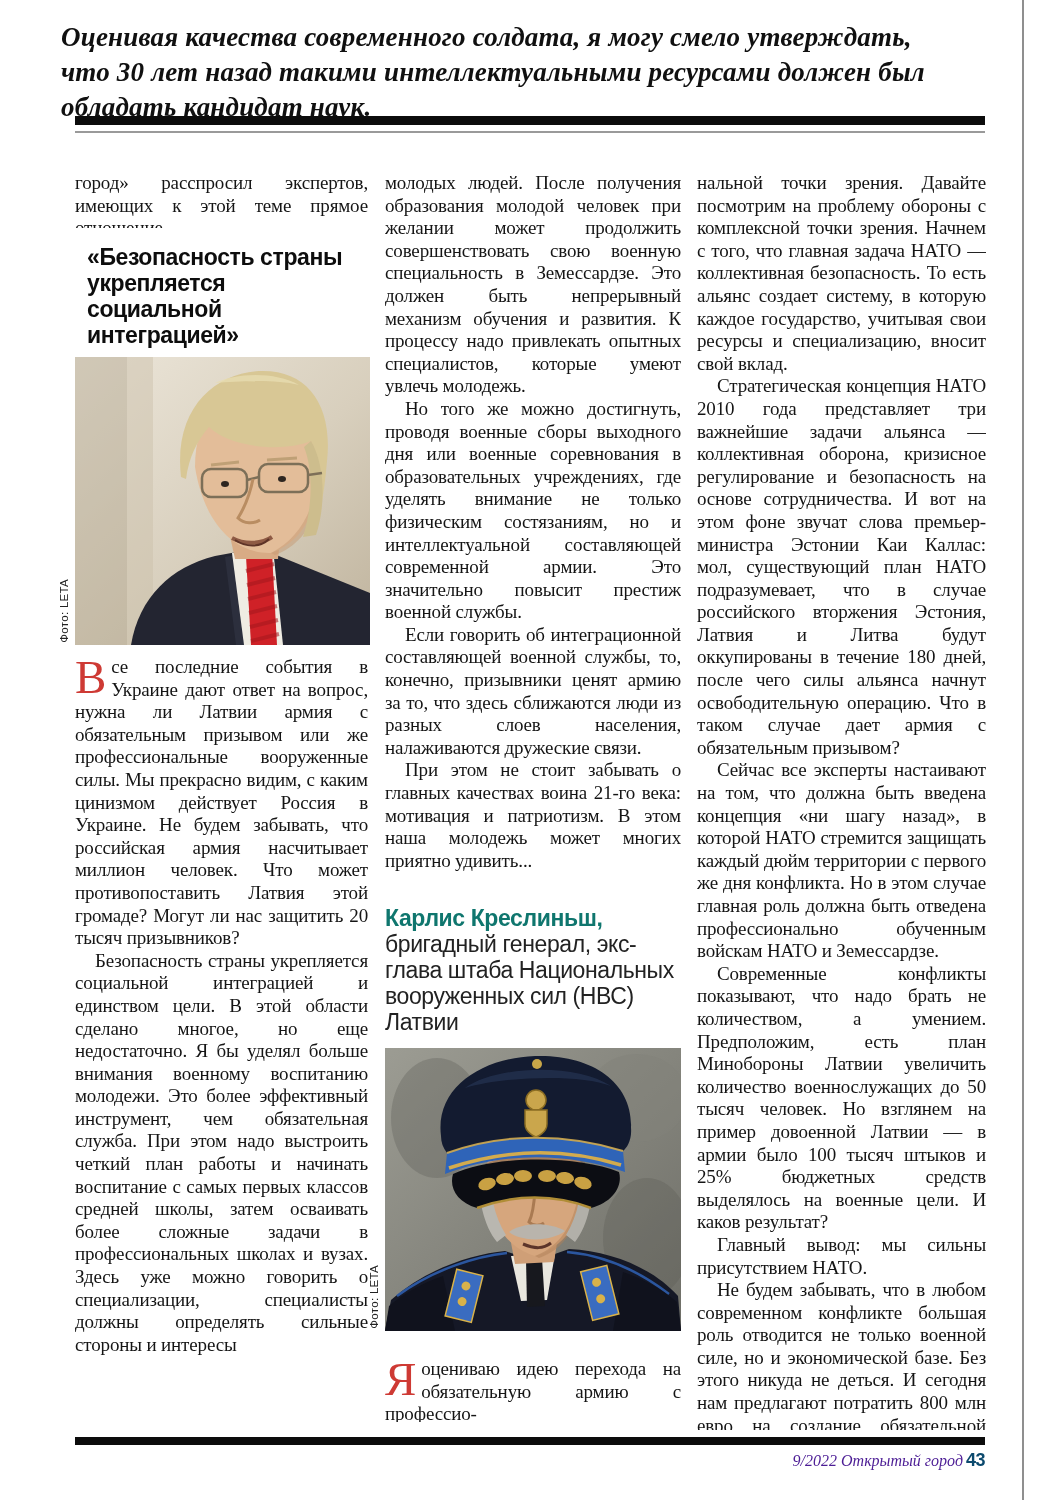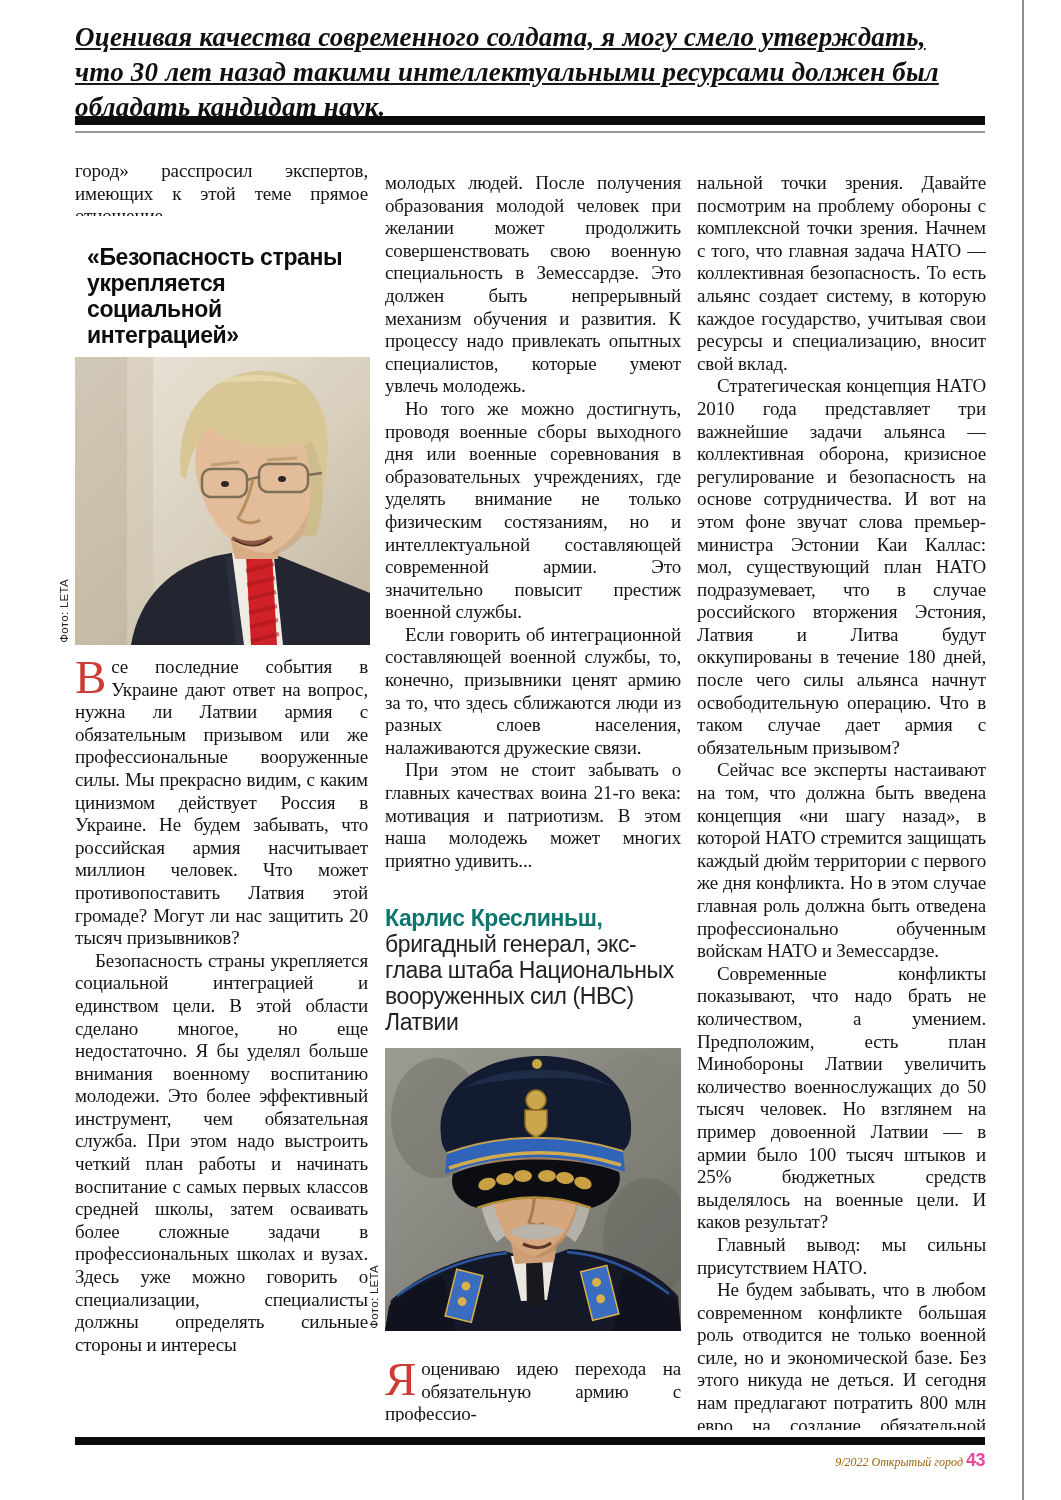--- a/index.html
+++ b/index.html
@@ -1,21 +1,21 @@
 <!DOCTYPE html>
 <html lang="ru"><head>
 <meta charset="utf-8">
 <style>
   html,body{margin:0;padding:0;background:#ffffff;}
   .page{position:relative;width:1061px;height:1500px;background:#ffffff;overflow:hidden;
         font-family:"Liberation Serif",serif;color:#1a1a1a;}
   .edge-line{position:absolute;top:0;left:1022px;width:2px;height:1500px;background:#8f8f8f;}
 
   
-  .lede{position:absolute;left:75px;top:20px;width:905px;text-decoration:underline;}
+  .lede{position:absolute;left:61px;top:20px;width:905px;}
   .lede .q-line{font-family:"Liberation Serif",serif;font-style:italic;font-weight:700;
         font-size:27px;line-height:35px;color:#101010;margin:0;letter-spacing:.2px;}
   .rule-top{position:absolute;left:75px;top:116px;width:910px;height:9px;background:#0c0c0c;}
   .rule-top-thin{position:absolute;left:75px;top:131px;width:910px;height:2px;background:#9a9a9a;}
 
   
   .col{position:absolute;overflow:hidden;}
   .para{font-family:"Liberation Serif",serif;font-size:19px;line-height:22.6px;margin:0;
         text-align:justify;letter-spacing:-0.15px;color:#151515;}
   .para.ind{text-indent:20px;}
@@ -32,40 +32,40 @@
   
   .photo{position:absolute;}
   .photo svg{display:block;}
   .photo-credit{position:absolute;left:-17px;bottom:2px;
         font-family:"Liberation Sans",sans-serif;font-size:11.5px;color:#222;
         writing-mode:vertical-rl;transform:rotate(180deg);letter-spacing:.3px;}
 
   
   .rule-bottom{position:absolute;left:75px;top:1437px;width:910px;height:8px;background:#0c0c0c;}
   .footer-line{position:absolute;left:75px;top:1450px;width:910px;text-align:right;}
-  .footer-issue{font-family:"Liberation Serif",serif;font-style:italic;font-size:12px;color:#a16207;text-align:right;}
-  .footer-page{font-family:"Liberation Sans",sans-serif;font-weight:700;font-size:18px;color:#ec4899;
+  .footer-issue{font-family:"Liberation Serif",serif;font-style:italic;font-size:16px;color:#4c1d95;text-align:right;}
+  .footer-page{font-family:"Liberation Sans",sans-serif;font-weight:700;font-size:18px;color:#0c4a6e;
         margin-left:3px;letter-spacing:-0.5px;}
 </style>
 </head>
 <body>
 
 <div class="page">
 
   <div class="edge-line"></div>
 
   <div class="lede">
       <p class="q-line">Оценивая качества современного солдата, я могу смело утверждать,</p>
       <p class="q-line">что 30 лет назад такими интеллектуальными ресурсами должен был</p>
       <p class="q-line">обладать кандидат наук.</p>
     </div>
   <div class="rule-top"></div>
   <div class="rule-top-thin"></div>
 
-  <div class="col" style="left:75px;top:160px;width:293px;height:56px;">
+  <div class="col" style="left:75px;top:172px;width:293px;height:56px;">
     <p class="para">город» расспросил экспертов, имеющих к этой теме прямое отношение.</p>
   </div>
 
   <div class="col" style="left:75px;top:232px;width:300px;height:122px;">
     <h2 class="headline">«Безопасность страны укрепляется социальной интеграцией»</h2>
     <p class="speaker"><span class="speaker-name">Талавс Юндзис,</span> <span class="speaker-role">экс-министр сильны Латвии</span></p>
   </div>
 
   <div class="photo" style="left:75px;top:357px;width:295px;height:288px;">
     <svg width="295" height="288" viewBox="0 0 295 288">

